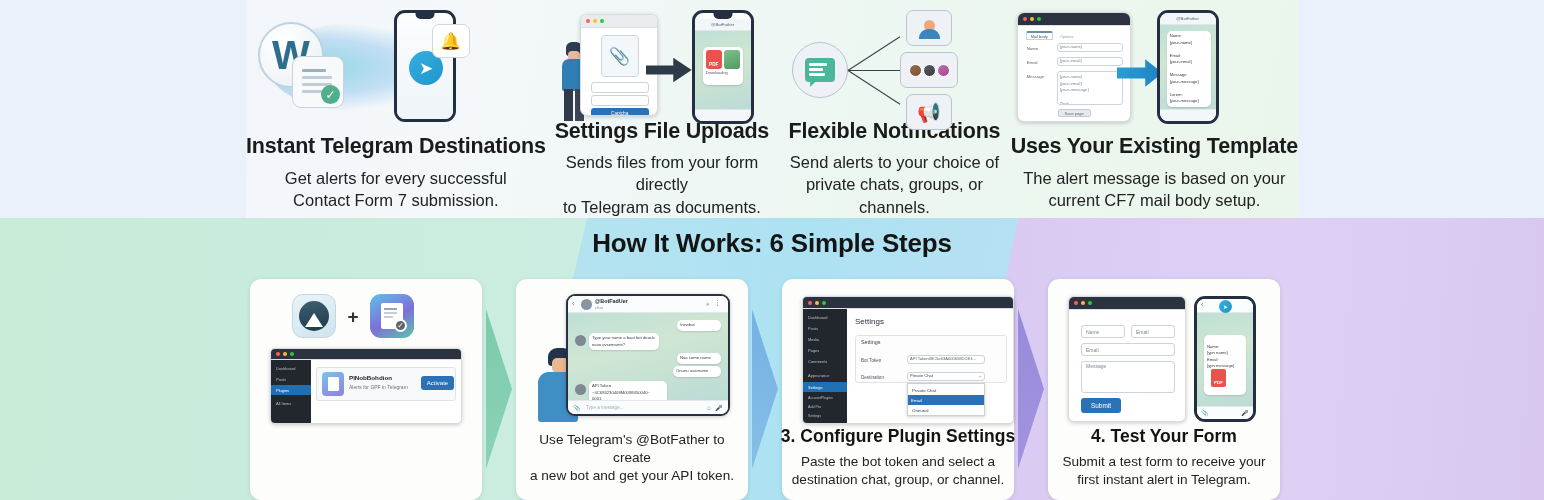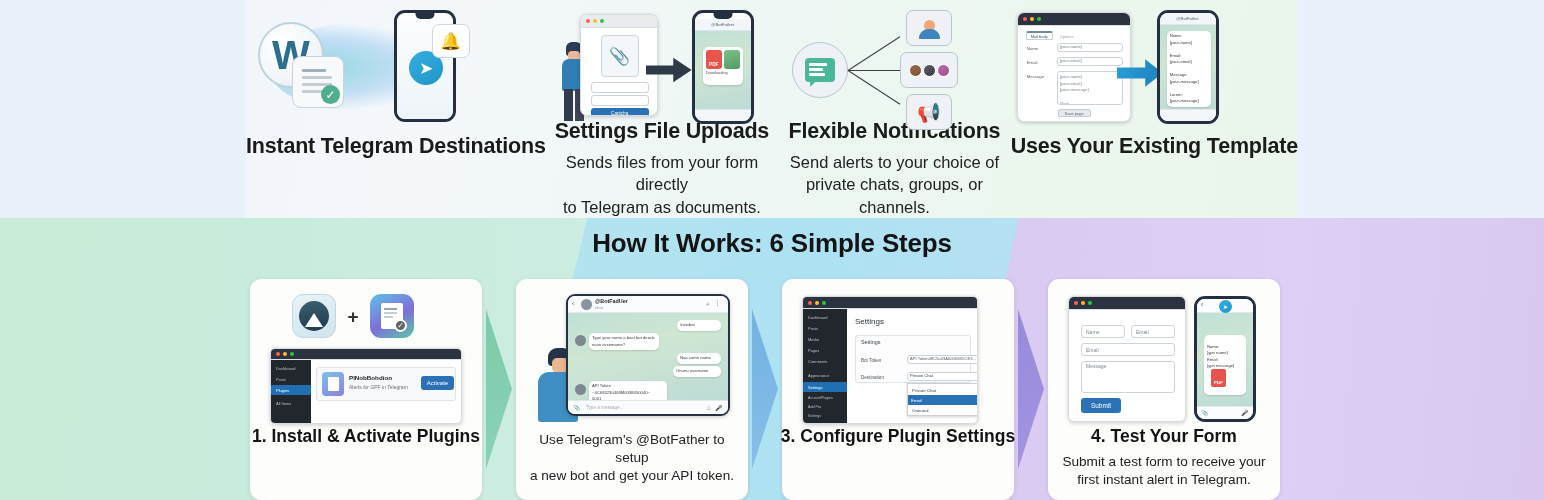--- a/index.html
+++ b/index.html
@@ -211,20 +211,22 @@
             <div class="ab" style="left:28px;top:28px;width:19px;height:19px;border-radius:50%;background:#4fae8b;color:#fff;font-size:12px;display:flex;align-items:center;justify-content:center;">✓</div>
           </div>
           <div class="phone" style="left:148px;top:6px;width:62px;height:112px;">
             <div class="notch"></div>
             <div class="ab" style="left:0;top:6px;right:0;bottom:0;background:linear-gradient(180deg,#fbfdff,#eef4f8);"></div>
             <div class="tgcircle" style="left:12px;top:38px;width:34px;height:34px;font-size:17px;">➤</div>
           </div>
           <div class="ab" style="left:186px;top:20px;width:38px;height:34px;background:#fff;border:1.5px solid #cfd8e0;border-radius:7px;display:flex;align-items:center;justify-content:center;font-size:17px;">🔔</div>
         </div>
         <div class="feat-title">Instant Telegram Destinations</div>
+        <div class="feat-desc">Get alerts for every successful
+Contact Form 7 submission.</div>
       </div>
 
       <div class="feature">
         <div class="feat-art">
 
           <div class="ab" style="left:12px;top:38px;width:32px;height:80px;">
             <div class="ab" style="left:8px;top:0;width:16px;height:14px;border-radius:6px 6px 3px 3px;background:#2c3a52;"></div>
             <div class="ab" style="left:10px;top:9px;width:12px;height:10px;border-radius:4px;background:#e8b99a;"></div>
             <div class="ab" style="left:4px;top:17px;width:24px;height:32px;border-radius:7px 7px 2px 2px;background:#2f7fb5;"></div>
             <div class="ab" style="left:22px;top:22px;width:12px;height:5px;border-radius:3px;background:#2f7fb5;transform:rotate(-20deg);"></div>
@@ -322,20 +324,22 @@
 
 Message
 [your-message]
 
 Lorem:
 [your-message]</div>
             <div class="ab" style="left:0;right:0;bottom:0;height:12px;background:#f4f7f9;border-top:1px solid #e1e6ea;"></div>
           </div>
         </div>
         <div class="feat-title">Uses Your Existing Template</div>
+        <div class="feat-desc">The alert message is based on your
+current CF7 mail body setup.</div>
       </div>
 
     </div>
   </div>
 
   <div class="bottom-band">
     <div class="bb-edge-l"></div>
     <div class="bb-edge-r"></div>
     <div class="bb-green"></div>
     <div class="bb-blue"></div>
@@ -376,21 +380,20 @@
           <div class="sb-item" style="left:5px;top:52px;">All Items</div>
           <div class="ab" style="left:45px;top:18px;right:5px;height:34px;background:#f7f9fb;border:1px solid #dde3e9;border-radius:3px;"></div>
           <div class="ab" style="left:51px;top:23px;width:22px;height:24px;border-radius:4px;background:linear-gradient(150deg,#7ac4ea,#8f7fe0);display:flex;align-items:center;justify-content:center;">
             <div style="width:11px;height:14px;background:#fff;border-radius:1px;"></div>
           </div>
           <div class="ab" style="left:78px;top:25px;font-size:6.2px;font-weight:bold;color:#21262c;">PlNobBohdion</div>
           <div class="ab" style="left:78px;top:35px;font-size:5px;color:#6a737c;">Alerts for GPF in Telegram</div>
           <div class="ab" style="left:150px;top:27px;width:33px;height:14px;background:#2a72b5;border-radius:3px;color:#fff;font-size:6px;display:flex;align-items:center;justify-content:center;">Activate</div>
         </div>
       </div>
-      <div class="step-title">1. Install &amp; Activate Plugins</div>
     </div>
 
     <div class="chev g">
         <i></i>
       </div>
 
     <div class="step-card">
       <div class="step-art">
         <div class="ab" style="left:0;top:58px;width:58px;height:76px;">
           <div class="ab" style="left:16px;top:0;width:24px;height:18px;border-radius:9px 9px 4px 4px;background:#24324a;"></div>
@@ -417,31 +420,31 @@
           <div class="ab" style="left:7px;top:88px;width:11px;height:11px;border-radius:50%;background:#7e8893;"></div>
           <div class="bubble" style="left:21px;top:85px;width:78px;"><span>API Token ~4C683230408M0098450040~
 0001</span></div>
           <div class="ab" style="left:0;right:0;bottom:0;height:14px;background:#fafcfd;border-top:1px solid #e3e8ec;"></div>
           <div class="ab" style="left:5px;bottom:3px;font-size:6px;color:#8b949d;">📎</div>
           <div class="ab" style="left:18px;bottom:4px;font-size:4.6px;color:#a5adb5;">Type a message...</div>
           <div class="ab" style="right:16px;bottom:3px;font-size:6px;color:#8b949d;">☺</div>
           <div class="ab" style="right:5px;bottom:3px;font-size:6px;color:#8b949d;">🎤</div>
         </div>
       </div>
-      <div class="step-desc">Use Telegram's @BotFather to setup
+      <div class="step-desc">Use Telegram's @BotFather to create
 a new bot and get your API token.</div>
     </div>
 
     <div class="chev b">
         <i></i>
       </div>
 
     <div class="step-card">
       <div class="step-art">
-        <div class="win" style="left:4px;top:6px;width:176px;height:128px;border-radius:5px;">
+        <div class="win" style="left:4px;top:6px;width:212px;height:128px;border-radius:5px;">
           <div class="winbar dark" style="height:12px;">
               <span class="dot d1"></span>
               <span class="dot d2"></span>
               <span class="dot d3"></span>
             </div>
           <div class="sidebar-dark" style="left:0;top:12px;width:44px;bottom:0;"></div>
           <div class="sb-item" style="left:5px;top:18px;">Dashboard</div>
           <div class="sb-item" style="left:5px;top:29px;">Posts</div>
           <div class="sb-item" style="left:5px;top:40px;">Media</div>
           <div class="sb-item" style="left:5px;top:51px;">Pages</div>
@@ -460,20 +463,22 @@
           <div class="ab" style="left:58px;top:78px;font-size:4.6px;color:#4c555e;">Destination</div>
           <div class="fld" style="left:104px;top:75px;width:78px;height:9px;font-size:4.2px;color:#3b434b;">Private Chat</div>
           <div class="ab" style="left:175px;top:75px;font-size:5px;color:#7b848d;">⌄</div>
           <div class="ab" style="left:104px;top:86px;width:78px;height:33px;background:#fff;border:1px solid #c9d0d7;box-shadow:0 1px 3px rgba(0,0,0,.18);"></div>
           <div class="ab" style="left:106px;top:88px;width:74px;height:10px;font-size:4.4px;color:#3b434b;padding-left:3px;display:flex;align-items:center;">Private Chat</div>
           <div class="ab" style="left:105px;top:98px;width:76px;height:10px;background:#2a72b5;color:#fff;font-size:4.4px;padding-left:3px;display:flex;align-items:center;">Email</div>
           <div class="ab" style="left:106px;top:108px;width:74px;height:10px;font-size:4.4px;color:#3b434b;padding-left:3px;display:flex;align-items:center;">Oneunal</div>
         </div>
       </div>
       <div class="step-title">3. Configure Plugin Settings</div>
+      <div class="step-desc">Paste the bot token and select a
+destination chat, group, or channel.</div>
     </div>
 
     <div class="chev p">
         <i></i>
       </div>
 
     <div class="step-card">
       <div class="step-art">
         <div class="win" style="left:4px;top:6px;width:118px;height:126px;border-radius:6px;">
           <div class="winbar dark" style="height:13px;">

